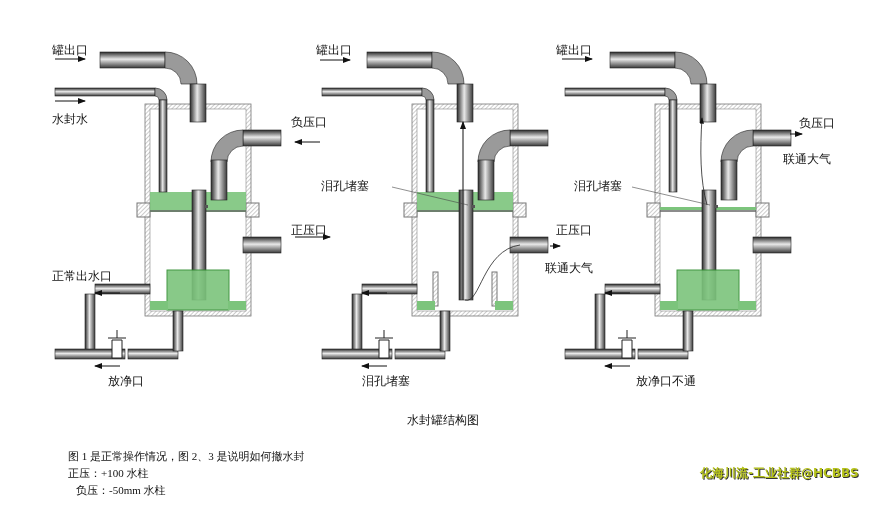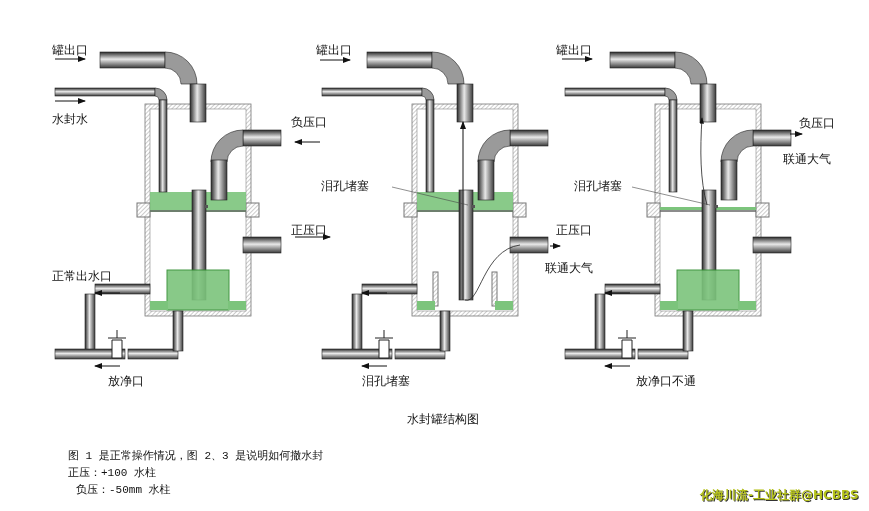--- a/index.html
+++ b/index.html
@@ -1,19 +1,19 @@
 <!DOCTYPE html>
 <html><head>
 <meta charset="utf-8">
 <style>
   html,body{margin:0;padding:0;background:#fff;}
   body{width:869px;height:511px;position:relative;overflow:hidden;font-family:"DejaVu Serif","Liberation Serif",serif;}
   #diagram{position:absolute;left:0;top:0;}
   .lbl{position:absolute;font-size:12px;color:#111;white-space:nowrap;font-family:Liberation Sans, sans-serif;}
-  .note{position:absolute;font-size:11px;color:#111;white-space:nowrap;font-family:Liberation Mono, monospace;line-height:17px;}
+  .note{position:absolute;font-size:11px;color:#111;white-space:nowrap;font-family:Liberation Serif, serif;line-height:17px;}
   .wm{position:absolute;font-size:12px;font-weight:bold;color:#b5c21a;text-shadow:1px 1px 0 #333;white-space:nowrap;font-family:"DejaVu Sans","Liberation Sans",sans-serif;}
 </style>
 </head>
 <body>
 
 <svg id="diagram" width="869" height="511" viewBox="0 0 869 511" xmlns="http://www.w3.org/2000/svg">
   <defs>
     <linearGradient id="gv" x1="0" y1="0" x2="1" y2="0">
       <stop offset="0" stop-color="#2a2a2a"></stop>
         <stop offset="0.45" stop-color="#e8e8e8"></stop>
@@ -159,13 +159,13 @@
 <div class="lbl" style="left:556px;top:42px">罐出口</div>
 <div class="lbl" style="left:799px;top:115px">负压口</div>
 <div class="lbl" style="left:783px;top:151px">联通大气</div>
 <div class="lbl" style="left:574px;top:178px">泪孔堵塞</div>
 <div class="lbl" style="left:636px;top:373px">放净口不通</div>
 
 <div class="note" style="left:407px;top:412px;font-size:12px">水封罐结构图</div>
 <div class="note" style="left:68px;top:448px">图 1 是正常操作情况，图 2、3 是说明如何撤水封</div>
 <div class="note" style="left:68px;top:465px">正压：+100 水柱</div>
 <div class="note" style="left:76px;top:482px">负压：-50mm 水柱</div>
-<div class="wm" style="left:700px;top:487px">化海川流-工业社群@HCBBS</div>
+<div class="wm" style="left:700px;top:465px">化海川流-工业社群@HCBBS</div>
 
 </body></html>

